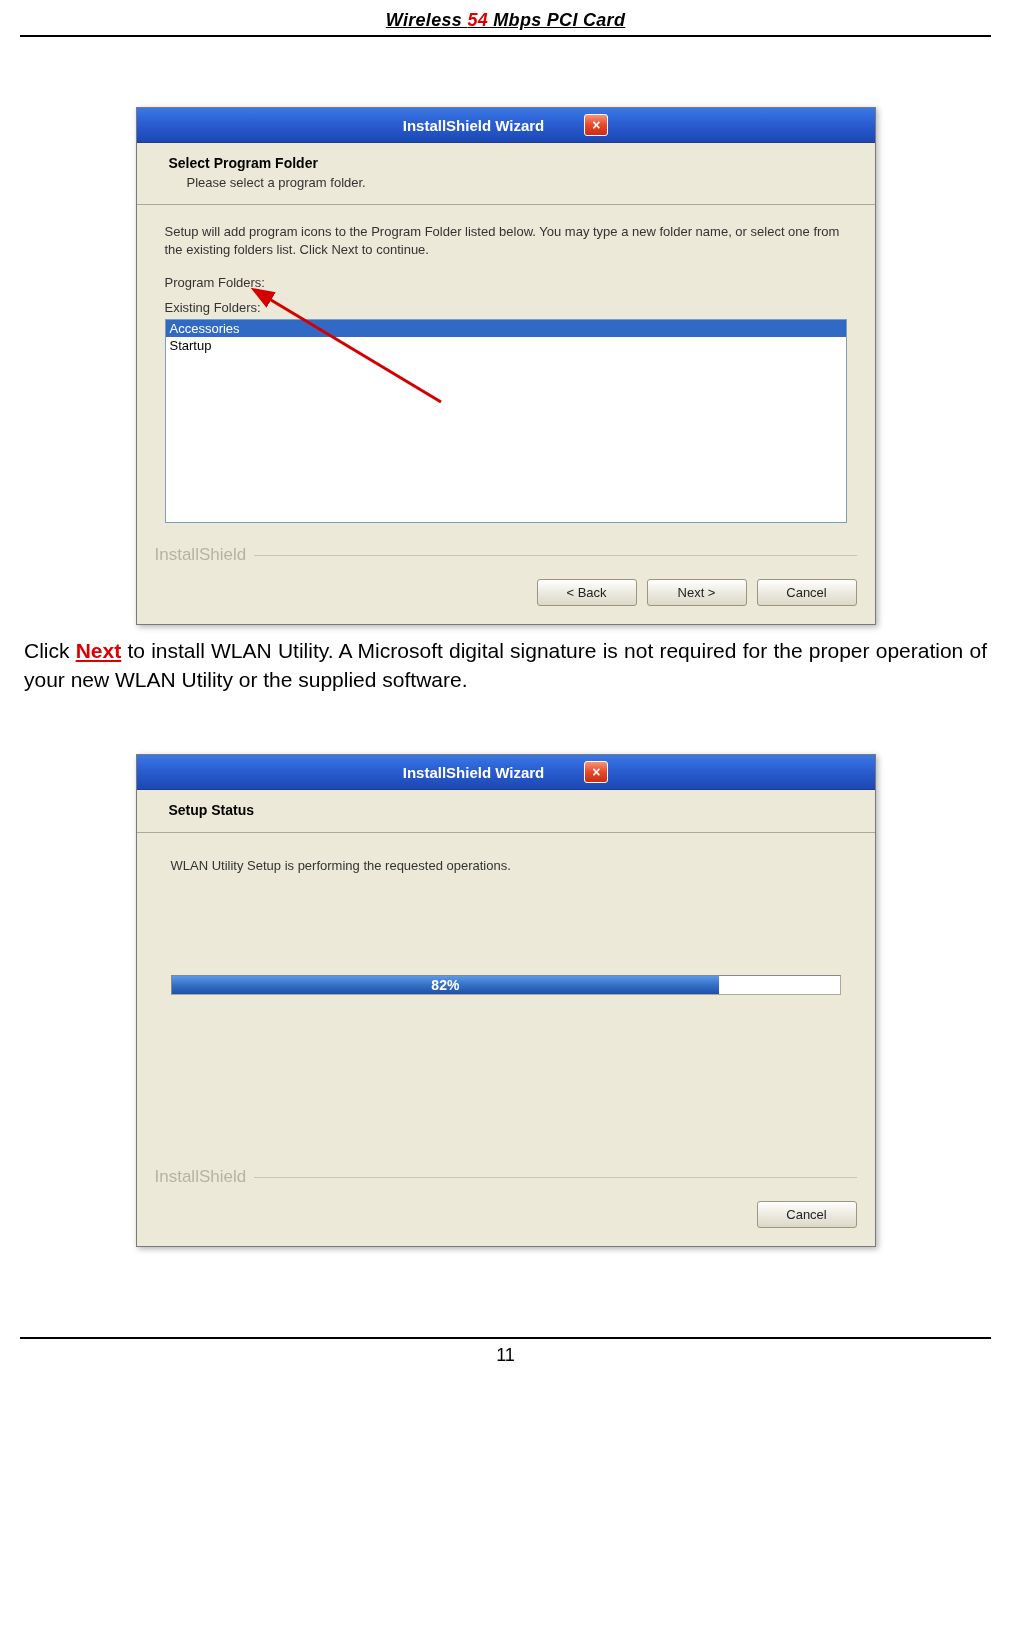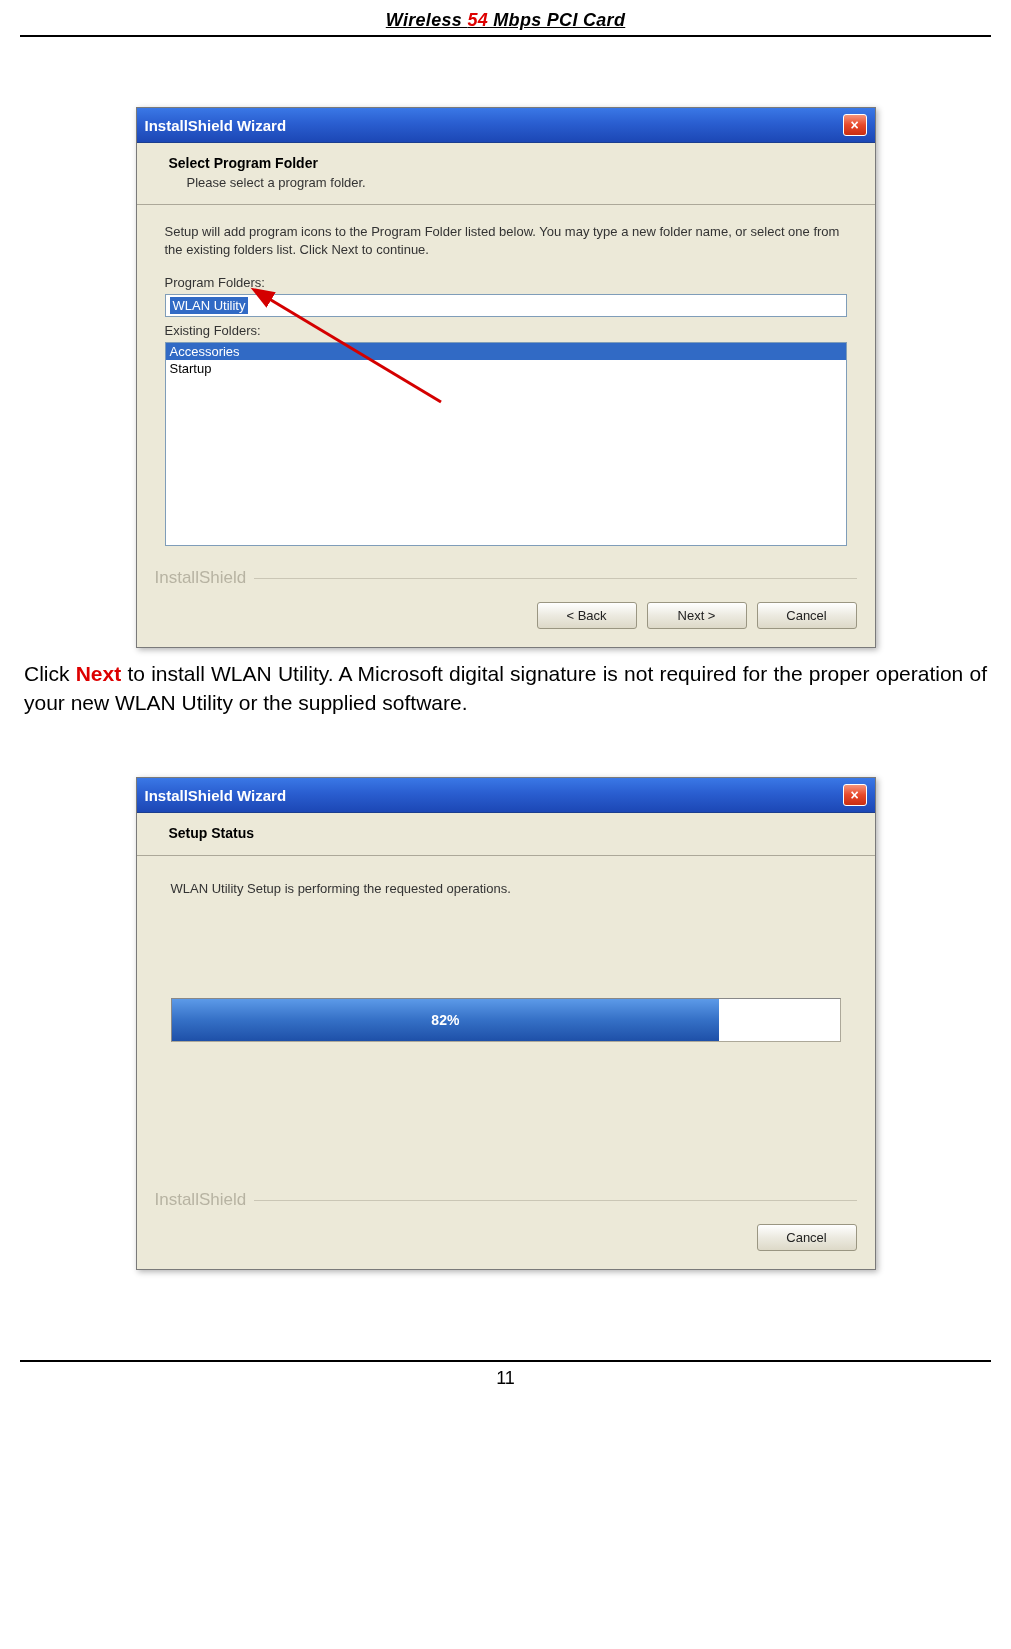--- a/index.html
+++ b/index.html
@@ -33,21 +33,21 @@
     font-family: Tahoma, Arial, sans-serif;
     font-size: 13px;
   }
   .titlebar {
     background: linear-gradient(to bottom, #3a78e6 0%, #2a5ed0 45%, #1c47b5 100%);
     color: #fff;
     font-weight: bold;
     font-size: 15px;
     padding: 6px 8px;
     display: flex;
-    justify-content: space-between;
+    justify-content: center;
     align-items: center;
     border-bottom: 1px solid #1b3d8f;
     gap: 40px;
   }
   .closebtn {
     width: 24px; height: 22px;
     background: linear-gradient(to bottom, #f5947a 0%, #e8482a 50%, #c92e13 100%);
     border: 1px solid #fff;
     border-radius: 3px;
     color: #fff;
@@ -131,24 +131,24 @@
     pointer-events: none;
     z-index: 5;
   }
   .body-text {
     font-size: 21px;
     color: #000;
     line-height: 1.35;
     text-align: justify;
     padding: 12px 4px 0;
   }
-  .body-text .nx { color: #d00; font-weight: bold; }
+  .body-text .nx { color: #d00; font-weight: bold; text-decoration: underline; }
   .progress-outer {
     width: 100%;
-    height: 44px;
+    height: 20px;
     background: #fff;
     border: 1px solid #aca899;
     border-top-color: #888;
     border-left-color: #888;
     position: relative;
     margin-top: 90px;
   }
   .progress-inner {
     height: 100%;
     background: linear-gradient(to bottom, #5c9ae8 0%, #3570c6 50%, #1e50a8 100%);
@@ -182,23 +182,20 @@
       <span>InstallShield Wizard</span>
       <span class="closebtn">×</span>
     </div>
     <div class="headpane">
       <div class="h1">Select Program Folder</div>
       <div class="h2">Please select a program folder.</div>
     </div>
     <div class="content">
       <div class="instruction">Setup will add program icons to the Program Folder listed below.  You may type a new folder name, or select one from the existing folders list.  Click Next to continue.</div>
       <div class="label">Program Folders:</div>
-      <div class="textbox">
-        <span class="selected">WLAN Utility</span>
-      </div>
       <div class="label">Existing Folders:</div>
       <div class="listbox">
         <div class="row sel">Accessories</div>
         <div class="row">Startup</div>
       </div>
     </div>
     <div class="brandline">
       <span>InstallShield</span>
     </div>
     <div class="btnrow">

